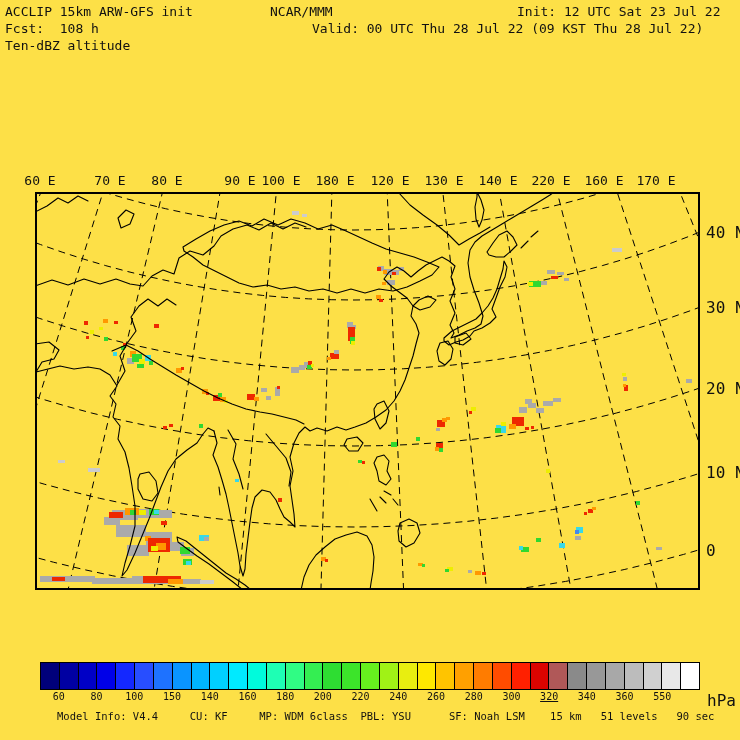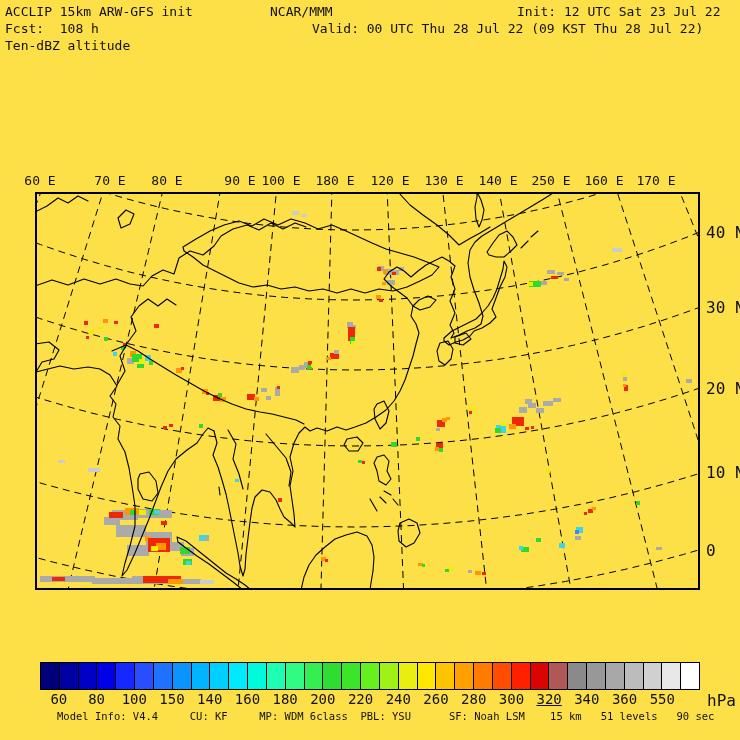--- a/index.html
+++ b/index.html
@@ -6,21 +6,21 @@
   .page{position:relative;width:740px;height:740px;background:#fde047;overflow:hidden;
         font-family:"DejaVu Sans Mono","Liberation Mono",monospace;color:#111;}
   .txt{position:absolute;white-space:pre;font-size:13px;line-height:15px;}
   .map-svg{position:absolute;left:35px;top:192px;}
   .lon-label{position:absolute;top:173px;transform:translateX(-50%);font-size:13px;white-space:pre;}
   .lat-label{position:absolute;left:706px;transform:translateY(-50%);font-size:16px;white-space:pre;}
   .colorbar{position:absolute;left:40px;top:662px;width:660px;height:28px;display:flex;
             border:1px solid #000;box-sizing:border-box;}
   .cb-cell{flex:1 1 0;border-right:1px solid #000;}
   .cb-cell:last-child{border-right:none;}
-  .cb-tick{position:absolute;top:691px;transform:translateX(-50%);font-size:14px;}
+  .cb-tick{position:absolute;top:691px;transform:translateX(-50%);font-size:10px;}
   .unit{position:absolute;left:707px;top:691px;font-size:16px;}
   .footer{position:absolute;white-space:pre;font-size:10.5px;line-height:12px;}
 </style>
 </head>
 <body>
 
 <div class="page">
   <div class="txt" style="left:5px;top:4px">ACCLIP 15km ARW-GFS init</div>
   <div class="txt" style="left:5px;top:21px">Fcst:  108 h</div>
   <div class="txt" style="left:5px;top:38px">Ten-dBZ altitude</div>
@@ -31,21 +31,21 @@
   <div id="lon-axis">
       <div class="lon-label" style="left: 40px;">60 E</div>
       <div class="lon-label" style="left: 110px;">70 E</div>
       <div class="lon-label" style="left: 167px;">80 E</div>
       <div class="lon-label" style="left: 240px;">90 E</div>
       <div class="lon-label" style="left: 281px;">100 E</div>
       <div class="lon-label" style="left: 335px;">180 E</div>
       <div class="lon-label" style="left: 390px;">120 E</div>
       <div class="lon-label" style="left: 444px;">130 E</div>
       <div class="lon-label" style="left: 498px;">140 E</div>
-      <div class="lon-label" style="left: 551px;">250 E</div>
+      <div class="lon-label" style="left: 551px;">220 E</div>
       <div class="lon-label" style="left: 604px;">160 E</div>
       <div class="lon-label" style="left: 656px;">170 E</div>
     </div>
   <div id="lat-axis">
       <div class="lat-label" style="top: 232px;">40 N</div>
       <div class="lat-label" style="top: 307px;">30 N</div>
       <div class="lat-label" style="top: 388px;">20 N</div>
       <div class="lat-label" style="top: 472px;">10 N</div>
       <div class="lat-label" style="top: 550px;">0</div>
     </div>

